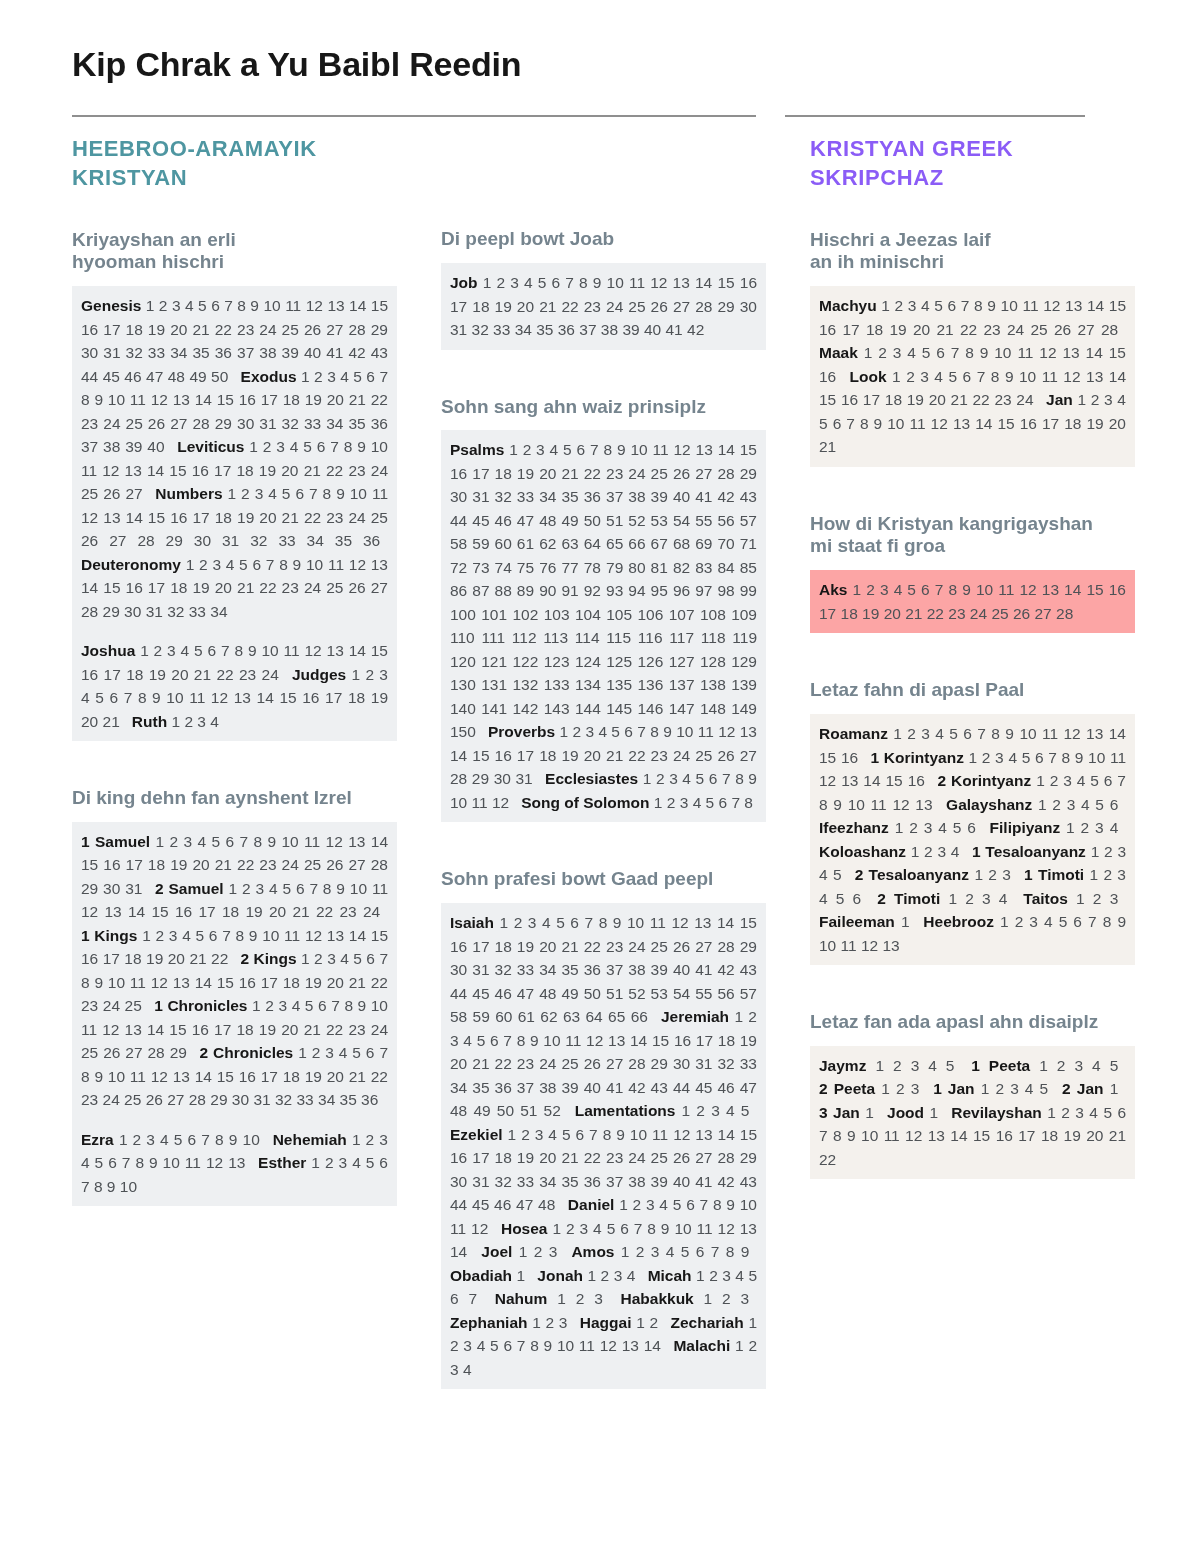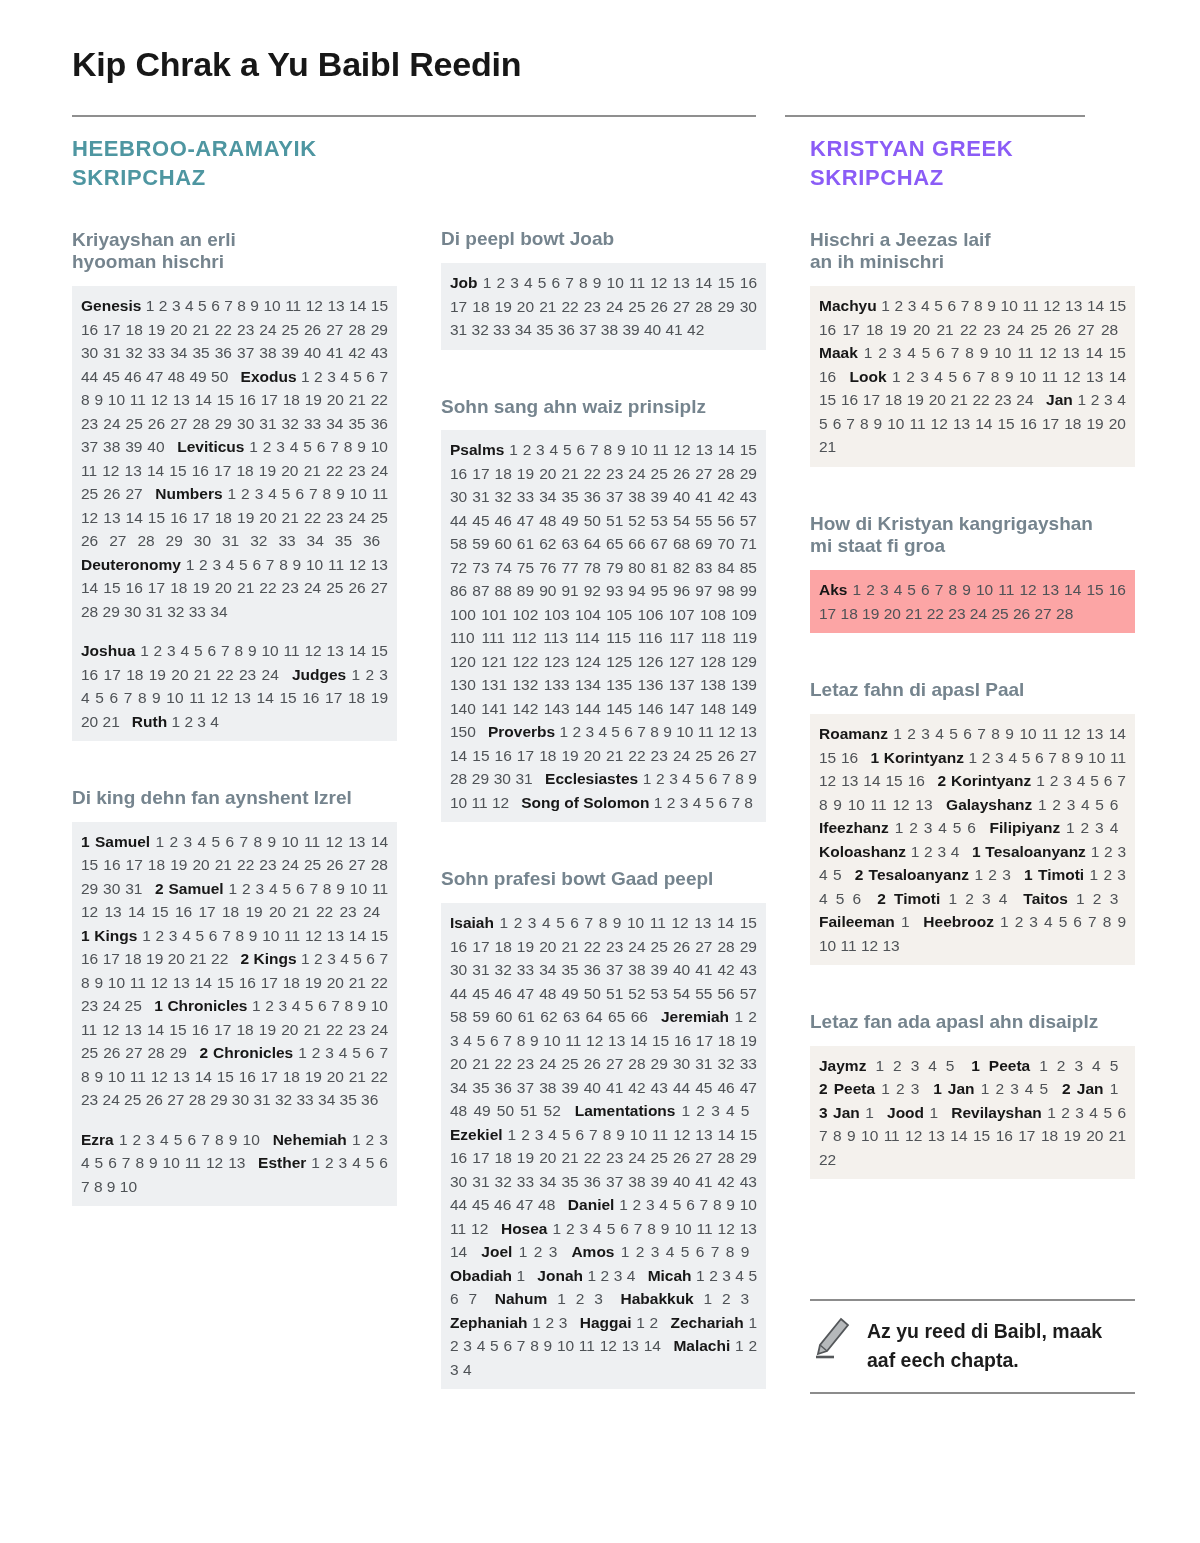--- a/index.html
+++ b/index.html
@@ -58,21 +58,21 @@
 
 <div class="page">
   <h1 class="page-title">Kip Chrak a Yu Baibl Reedin</h1>
   <div class="rules-row">
     <div class="rule rule-left"></div>
     <div class="rule rule-right"></div>
   </div>
   <main class="columns">
       <section class="column hebrew">
         <h2 class="col-header" style="color: rgb(78, 150, 161);">HEEBROO-ARAMAYIK
-SKRIPCHAZ</h2>
+KRISTYAN</h2>
         <div class="section">
           <h3 class="section-heading" style="color: rgb(117, 132, 142);">Kriyayshan an erli
 hyooman hischri</h3>
           <div class="book-block" style="background: rgb(238, 240, 242);"><span class="book"><span class="book-name" style="color: rgb(23, 23, 23);">Genesis</span> <span class="chapters">1 2 3 4 5 6 7 8 9 10 11 12 13 14 15 16 17 18 19 20 21 22 23 24 25 26 27 28 29 30 31 32 33 34 35 36 37 38 39 40 41 42 43 44 45 46 47 48 49 50</span></span>  <span class="book"><span class="book-name" style="color: rgb(23, 23, 23);">Exodus</span> <span class="chapters">1 2 3 4 5 6 7 8 9 10 11 12 13 14 15 16 17 18 19 20 21 22 23 24 25 26 27 28 29 30 31 32 33 34 35 36 37 38 39 40</span></span>  <span class="book"><span class="book-name" style="color: rgb(23, 23, 23);">Leviticus</span> <span class="chapters">1 2 3 4 5 6 7 8 9 10 11 12 13 14 15 16 17 18 19 20 21 22 23 24 25 26 27</span></span>  <span class="book"><span class="book-name" style="color: rgb(23, 23, 23);">Numbers</span> <span class="chapters">1 2 3 4 5 6 7 8 9 10 11 12 13 14 15 16 17 18 19 20 21 22 23 24 25 26 27 28 29 30 31 32 33 34 35 36</span></span>  <span class="book"><span class="book-name" style="color: rgb(23, 23, 23);">Deuteronomy</span> <span class="chapters">1 2 3 4 5 6 7 8 9 10 11 12 13 14 15 16 17 18 19 20 21 22 23 24 25 26 27 28 29 30 31 32 33 34</span></span></div>
         </div>
         <div class="section">
           <div class="book-block" style="background: rgb(238, 240, 242);"><span class="book"><span class="book-name" style="color: rgb(23, 23, 23);">Joshua</span> <span class="chapters">1 2 3 4 5 6 7 8 9 10 11 12 13 14 15 16 17 18 19 20 21 22 23 24</span></span>  <span class="book"><span class="book-name" style="color: rgb(23, 23, 23);">Judges</span> <span class="chapters">1 2 3 4 5 6 7 8 9 10 11 12 13 14 15 16 17 18 19 20 21</span></span>  <span class="book"><span class="book-name" style="color: rgb(23, 23, 23);">Ruth</span> <span class="chapters">1 2 3 4</span></span></div>
         </div>
         <div class="section">
           <h3 class="section-heading" style="color: rgb(117, 132, 142);">Di king dehn fan aynshent Izrel</h3>
@@ -111,23 +111,15 @@
           <div class="book-block" style="background: #fca5a5;"><span class="book"><span class="book-name" style="color: rgb(23, 23, 23);">Aks</span> <span class="chapters">1 2 3 4 5 6 7 8 9 10 11 12 13 14 15 16 17 18 19 20 21 22 23 24 25 26 27 28</span></span></div>
         </div>
         <div class="section">
           <h3 class="section-heading" style="color: rgb(117, 132, 142);">Letaz fahn di apasl Paal</h3>
           <div class="book-block" style="background: rgb(244, 241, 237);"><span class="book"><span class="book-name" style="color: rgb(23, 23, 23);">Roamanz</span> <span class="chapters">1 2 3 4 5 6 7 8 9 10 11 12 13 14 15 16</span></span>  <span class="book"><span class="book-name" style="color: rgb(23, 23, 23);">1&nbsp;Korintyanz</span> <span class="chapters">1 2 3 4 5 6 7 8 9 10 11 12 13 14 15 16</span></span>  <span class="book"><span class="book-name" style="color: rgb(23, 23, 23);">2&nbsp;Korintyanz</span> <span class="chapters">1 2 3 4 5 6 7 8 9 10 11 12 13</span></span>  <span class="book"><span class="book-name" style="color: rgb(23, 23, 23);">Galayshanz</span> <span class="chapters">1 2 3 4 5 6</span></span>  <span class="book"><span class="book-name" style="color: rgb(23, 23, 23);">Ifeezhanz</span> <span class="chapters">1 2 3 4 5 6</span></span>  <span class="book"><span class="book-name" style="color: rgb(23, 23, 23);">Filipiyanz</span> <span class="chapters">1 2 3 4</span></span>  <span class="book"><span class="book-name" style="color: rgb(23, 23, 23);">Koloashanz</span> <span class="chapters">1 2 3 4</span></span>  <span class="book"><span class="book-name" style="color: rgb(23, 23, 23);">1&nbsp;Tesaloanyanz</span> <span class="chapters">1 2 3 4 5</span></span>  <span class="book"><span class="book-name" style="color: rgb(23, 23, 23);">2&nbsp;Tesaloanyanz</span> <span class="chapters">1 2 3</span></span>  <span class="book"><span class="book-name" style="color: rgb(23, 23, 23);">1&nbsp;Timoti</span> <span class="chapters">1 2 3 4 5 6</span></span>  <span class="book"><span class="book-name" style="color: rgb(23, 23, 23);">2&nbsp;Timoti</span> <span class="chapters">1 2 3 4</span></span>  <span class="book"><span class="book-name" style="color: rgb(23, 23, 23);">Taitos</span> <span class="chapters">1 2 3</span></span>  <span class="book"><span class="book-name" style="color: rgb(23, 23, 23);">Faileeman</span> <span class="chapters">1</span></span>  <span class="book"><span class="book-name" style="color: rgb(23, 23, 23);">Heebrooz</span> <span class="chapters">1 2 3 4 5 6 7 8 9 10 11 12 13</span></span></div>
         </div>
         <div class="section">
           <h3 class="section-heading" style="color: rgb(117, 132, 142);">Letaz fan ada apasl ahn disaiplz</h3>
           <div class="book-block" style="background: rgb(244, 241, 237);"><span class="book"><span class="book-name" style="color: rgb(23, 23, 23);">Jaymz</span> <span class="chapters">1 2 3 4 5</span></span>  <span class="book"><span class="book-name" style="color: rgb(23, 23, 23);">1&nbsp;Peeta</span> <span class="chapters">1 2 3 4 5</span></span>  <span class="book"><span class="book-name" style="color: rgb(23, 23, 23);">2&nbsp;Peeta</span> <span class="chapters">1 2 3</span></span>  <span class="book"><span class="book-name" style="color: rgb(23, 23, 23);">1&nbsp;Jan</span> <span class="chapters">1 2 3 4 5</span></span>  <span class="book"><span class="book-name" style="color: rgb(23, 23, 23);">2&nbsp;Jan</span> <span class="chapters">1</span></span>  <span class="book"><span class="book-name" style="color: rgb(23, 23, 23);">3&nbsp;Jan</span> <span class="chapters">1</span></span>  <span class="book"><span class="book-name" style="color: rgb(23, 23, 23);">Jood</span> <span class="chapters">1</span></span>  <span class="book"><span class="book-name" style="color: rgb(23, 23, 23);">Revilayshan</span> <span class="chapters">1 2 3 4 5 6 7 8 9 10 11 12 13 14 15 16 17 18 19 20 21 22</span></span></div>
         </div>
-        <aside class="note">
-          <span class="note-icon"><svg width="42" height="44" viewBox="0 0 42 44">
-              <path d="M29 3 L36 9 L15 35 L6 38 L8 29 Z" fill="#b6b9bb" stroke="#54575a" stroke-width="1.8"></path>
-              <path d="M8 29 L15 35" stroke="#54575a" stroke-width="1.5" fill="none"></path>
-              <line x1="4" y1="41" x2="22" y2="41" stroke="#54575a" stroke-width="2.6"></line>
-            </svg></span>
-          <div class="note-text">Az yu reed di Baibl, maak aaf eech chapta.</div>
-        </aside>
       </section>
     </main>
 </div>
 
 </body></html>

